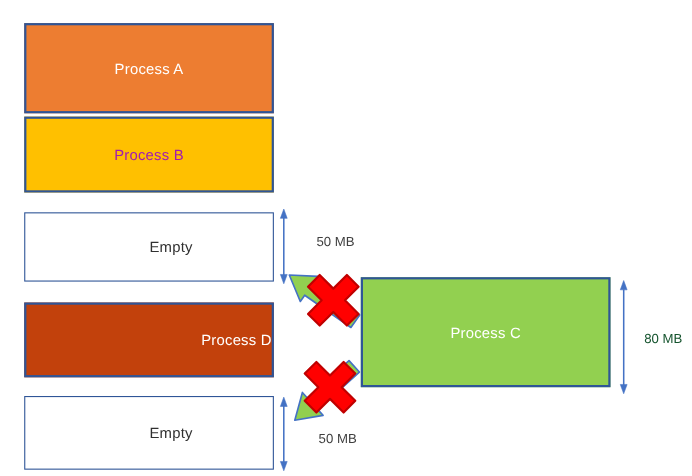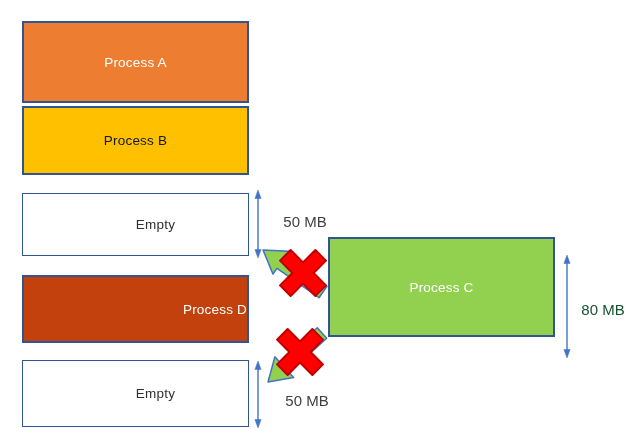--- a/index.html
+++ b/index.html
@@ -22,52 +22,52 @@
   }
   .block.filled { border: 2px solid; }
   .block.empty  { border: 1.5px solid; padding-left: 40px; }
   .block-label {
     font-size: 13.5px;
     letter-spacing: 0.2px;
     white-space: nowrap;
   }
   .measure-label {
     position: absolute;
-    font-size: 15px;
+    font-size: 12px;
     text-align: center;
     white-space: nowrap;
   }
   .overlay {
     position: absolute;
     left: 0; top: 0;
     width: 629px; height: 433px;
     pointer-events: none;
   }
   
   .pos-a  { left: 22px;  top: 21px;  width: 227px; height: 82px; }
   .pos-b  { left: 22px;  top: 106px; width: 227px; height: 69px; }
   .pos-e1 { left: 22px;  top: 193px; width: 227px; height: 63px; }
   .pos-d  { left: 22px;  top: 275px; width: 227px; height: 68px; }
   .pos-e2 { left: 22px;  top: 360px; width: 227px; height: 67px; }
-  .pos-c  { left: 328px; top: 237px; width: 227px; height: 100px; }
+  .pos-c  { left: 328px; top: 252px; width: 227px; height: 100px; }
   .pos-lbl-50-top    { left: 279px; top: 213px; width: 52px; }
   .pos-lbl-50-bottom { left: 281px; top: 392px; width: 52px; }
   .pos-lbl-80        { left: 577px; top: 301px; width: 52px; }
 </style>
 </head>
 <body>
 
 <div class="canvas">
 
   <div class="block filled pos-a" style="background-color: rgb(237, 125, 49); border-color: rgb(47, 85, 151);">
     <span class="block-label" style="color: rgb(255, 255, 255);">Process A</span>
   </div>
 
   <div class="block filled pos-b" style="background-color: rgb(255, 192, 0); border-color: rgb(47, 85, 151);">
-    <span class="block-label" style="color: #0f172a;">Process B</span>
+    <span class="block-label" style="color: #a21caf;">Process B</span>
   </div>
 
   <div class="block empty pos-e1" style="background-color: rgb(255, 255, 255); border-color: rgb(47, 85, 151);">
     <span class="block-label" style="color: rgb(48, 48, 48);">Empty</span>
   </div>
 
   <div class="block filled pos-d" style="background-color: #c2410c; border-color: rgb(47, 85, 151); justify-content: flex-end;">
     <span class="block-label" style="color: rgb(255, 255, 255);">Process D</span>
   </div>
 

